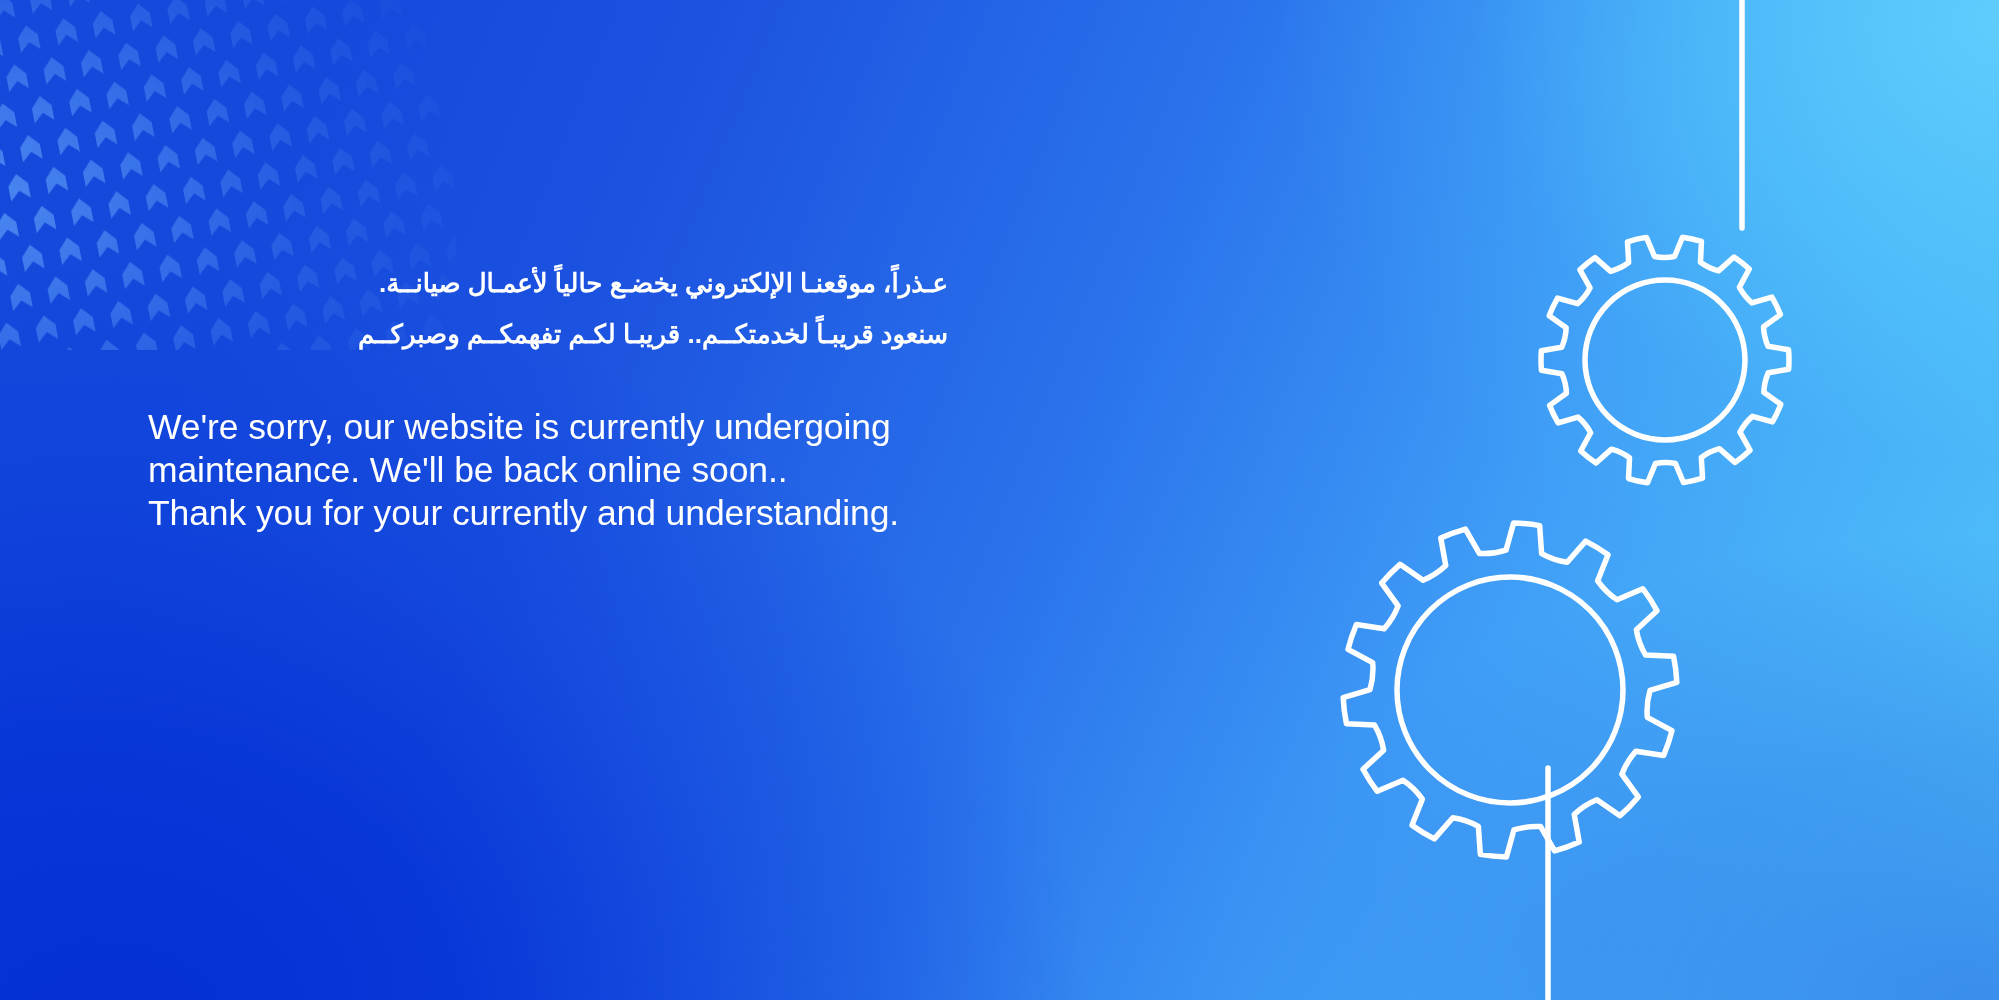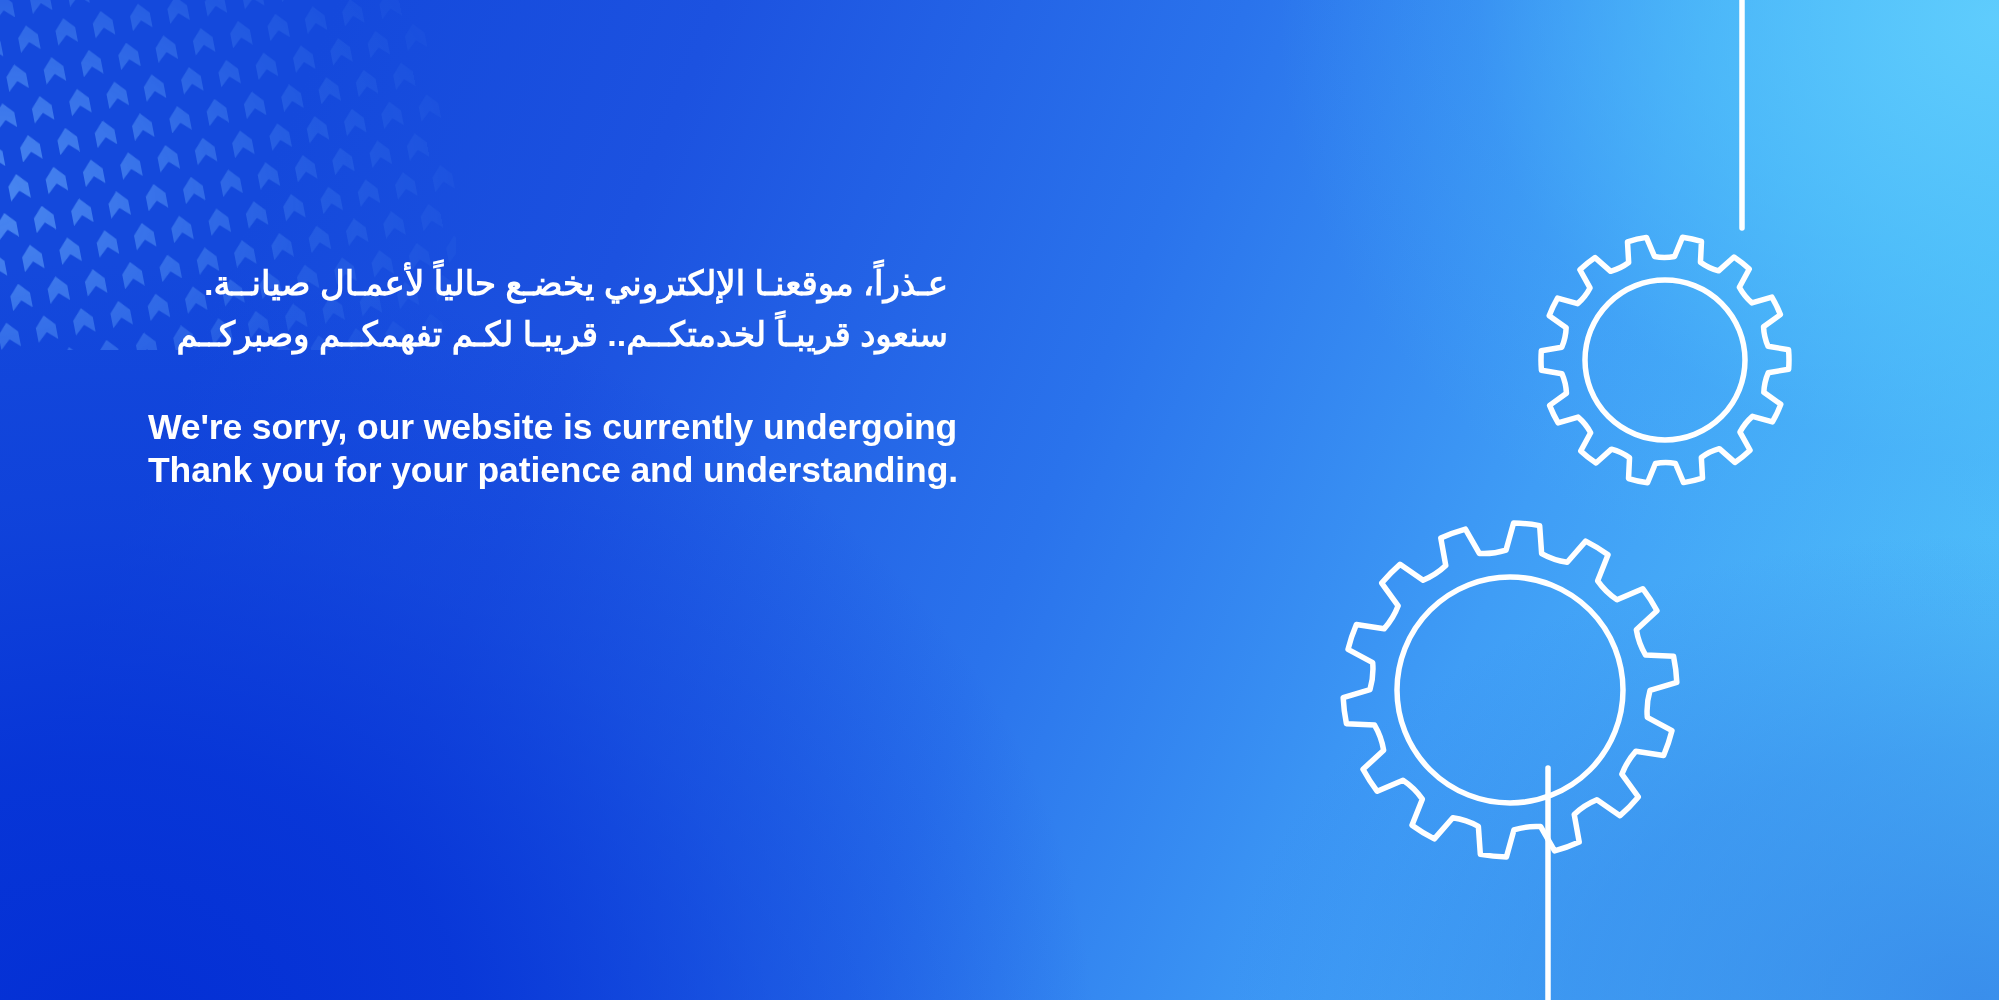--- a/index.html
+++ b/index.html
@@ -78,37 +78,37 @@
   .copy {
     position: absolute;
     left: 148px;
     top: 258px;
     width: 800px;
   }
   .arabic {
     direction: rtl;
     text-align: right;
     color: #ffffff;
-    font-size: 34px;
+    font-size: 26px;
     line-height: 51px;
     font-weight: 600;
     letter-spacing: 0px;
     white-space: nowrap;
   }
   .arabic .ar-line {
     display: block;
   }
   .spacer {
     height: 46px;
   }
   .english {
     color: #ffffff;
     font-size: 35.5px;
     line-height: 43px;
-    font-weight: 700;
+    font-weight: 400;
     letter-spacing: -0.1px;
   }
   .english .en-line {
     display: block;
     white-space: nowrap;
   }
 </style>
 </head>
 <body>
 
@@ -244,17 +244,18 @@
   </svg>
 
   <div class="copy">
     <div class="arabic">
       <span class="ar-line">عـذراً، موقعنـا الإلكتروني يخضـع حالياً لأعمـال صيانــة.</span>
       <span class="ar-line">سنعود قريبـاً لخدمتكــم.. قريبـا لكـم تفهمكــم وصبركــم</span>
     </div>
     <div class="spacer"></div>
     <div class="english">
       <span class="en-line">We're sorry, our website is currently undergoing</span>
-      <span class="en-line">Thank you for your patience and understanding.</span>
+      <span class="en-line">maintenance. We'll be back online soon..</span>
+      <span class="en-line">Thank you for your currently and understanding.</span>
     </div>
   </div>
 
 </div>
 
 </body></html>

